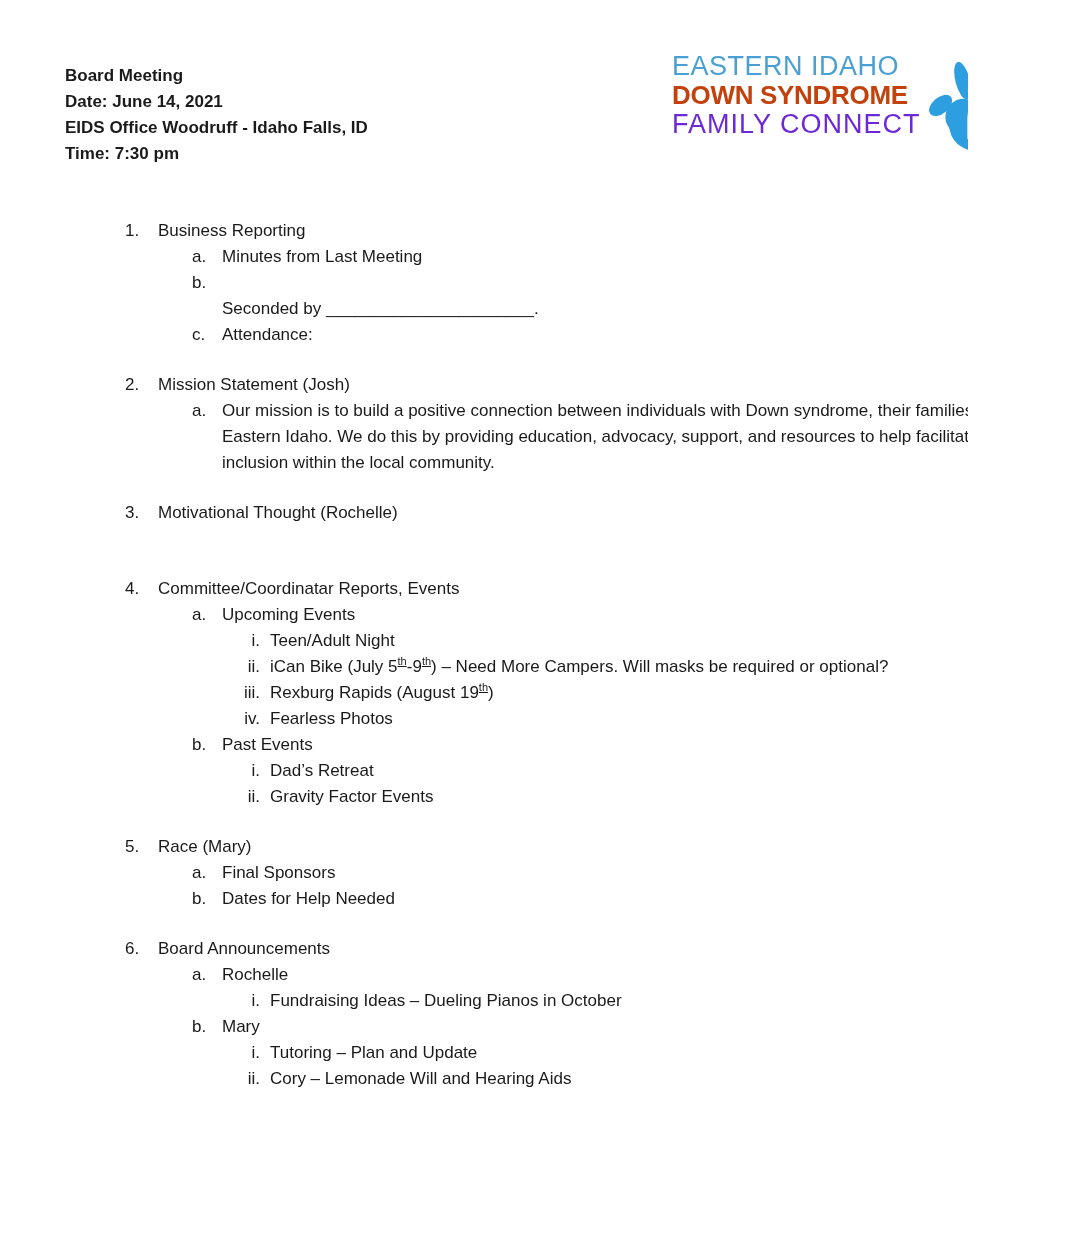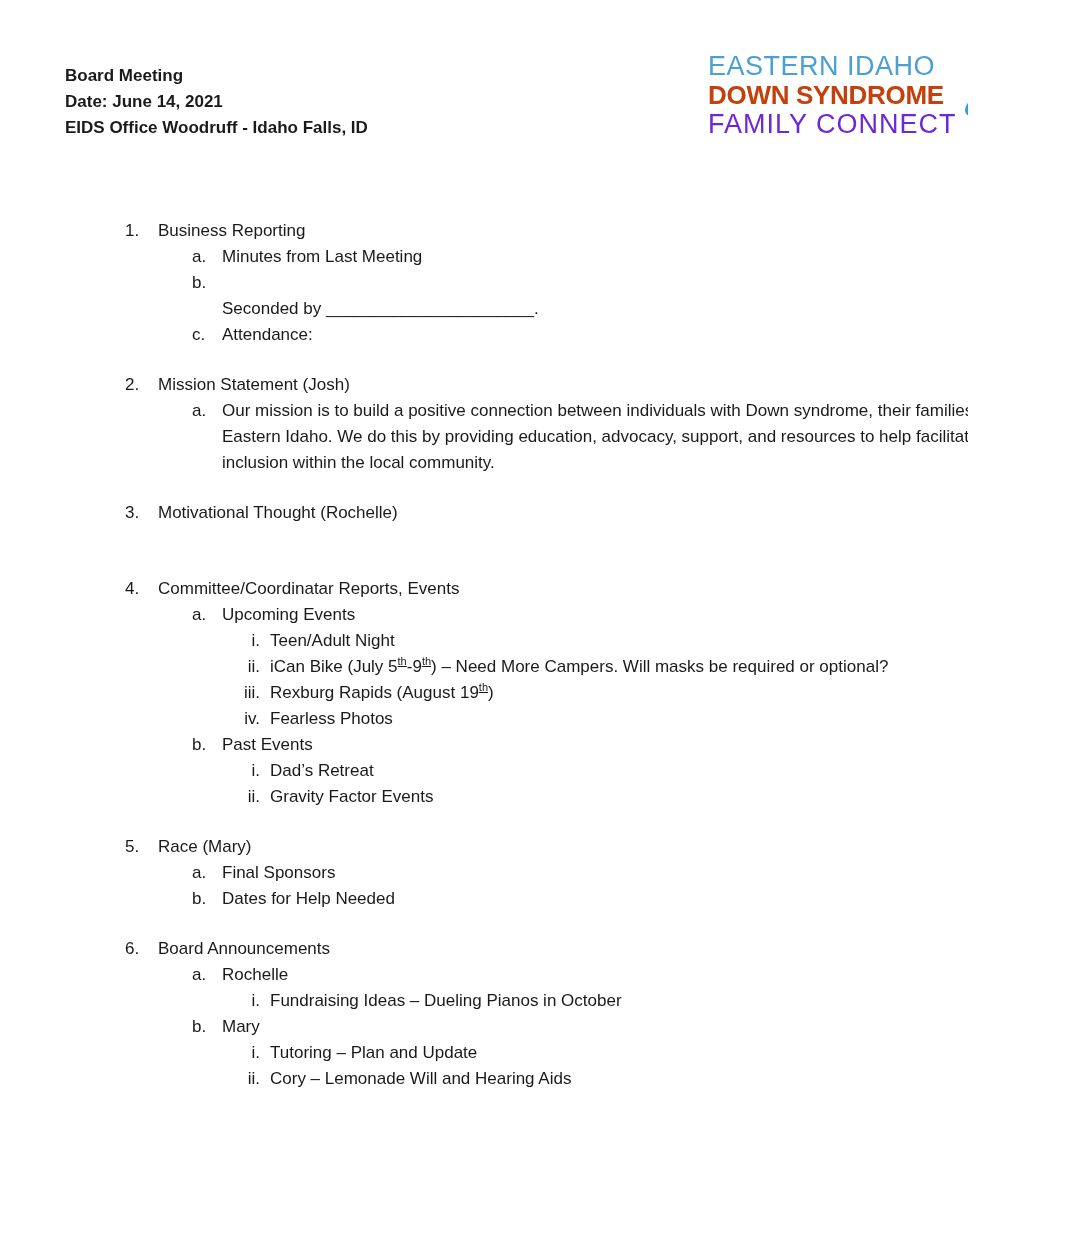--- a/index.html
+++ b/index.html
@@ -14,21 +14,21 @@
   
   .header-block{
     position:absolute;left:65px;top:63px;
     font-size:17px;font-weight:700;line-height:26px;
   }
   
   .logo{
     position:absolute;left:672px;top:52px;
     display:flex;align-items:flex-start;
   }
-  .logo-text{line-height:29px;white-space:nowrap;margin-left:36px;}
+  .logo-text{line-height:29px;white-space:nowrap;}
   .logo-l1{color:#4AA0D2;font-size:27px;font-weight:400;letter-spacing:.5px;}
   .logo-l2{color:#c2410c;font-size:26px;font-weight:700;letter-spacing:-.3px;}
   .logo-l3{color:#6d28d9;font-size:27px;font-weight:400;letter-spacing:1px;}
   .hand{margin-left:6px;margin-top:-2px;}
   
   .agenda{position:absolute;left:0;top:218px;width:1080px;font-size:17px;line-height:26px;}
   .row{display:flex;}
   .row .marker{flex:0 0 auto;}
   .row .text{flex:0 1 auto;}
   .l1 .marker{margin-left:125px;width:33px;}
@@ -42,20 +42,21 @@
 </style>
 </head>
 <body>
 
 <div class="page">
 
   <div class="header-block">
     <div>Board Meeting</div>
     <div>Date: June 14, 2021</div>
     <div>EIDS Office Woodruff - Idaho Falls, ID</div>
+    <div>Time: 7:30 pm</div>
   </div>
 
   <div class="logo">
     <div class="logo-text">
       <div class="logo-l1">EASTERN IDAHO</div>
       <div class="logo-l2">DOWN SYNDROME</div>
       <div class="logo-l3">FAMILY CONNECT</div>
     </div>
     <svg class="hand" width="96" height="108" viewBox="0 0 100 113">
       <g fill="#2D9EE0">

